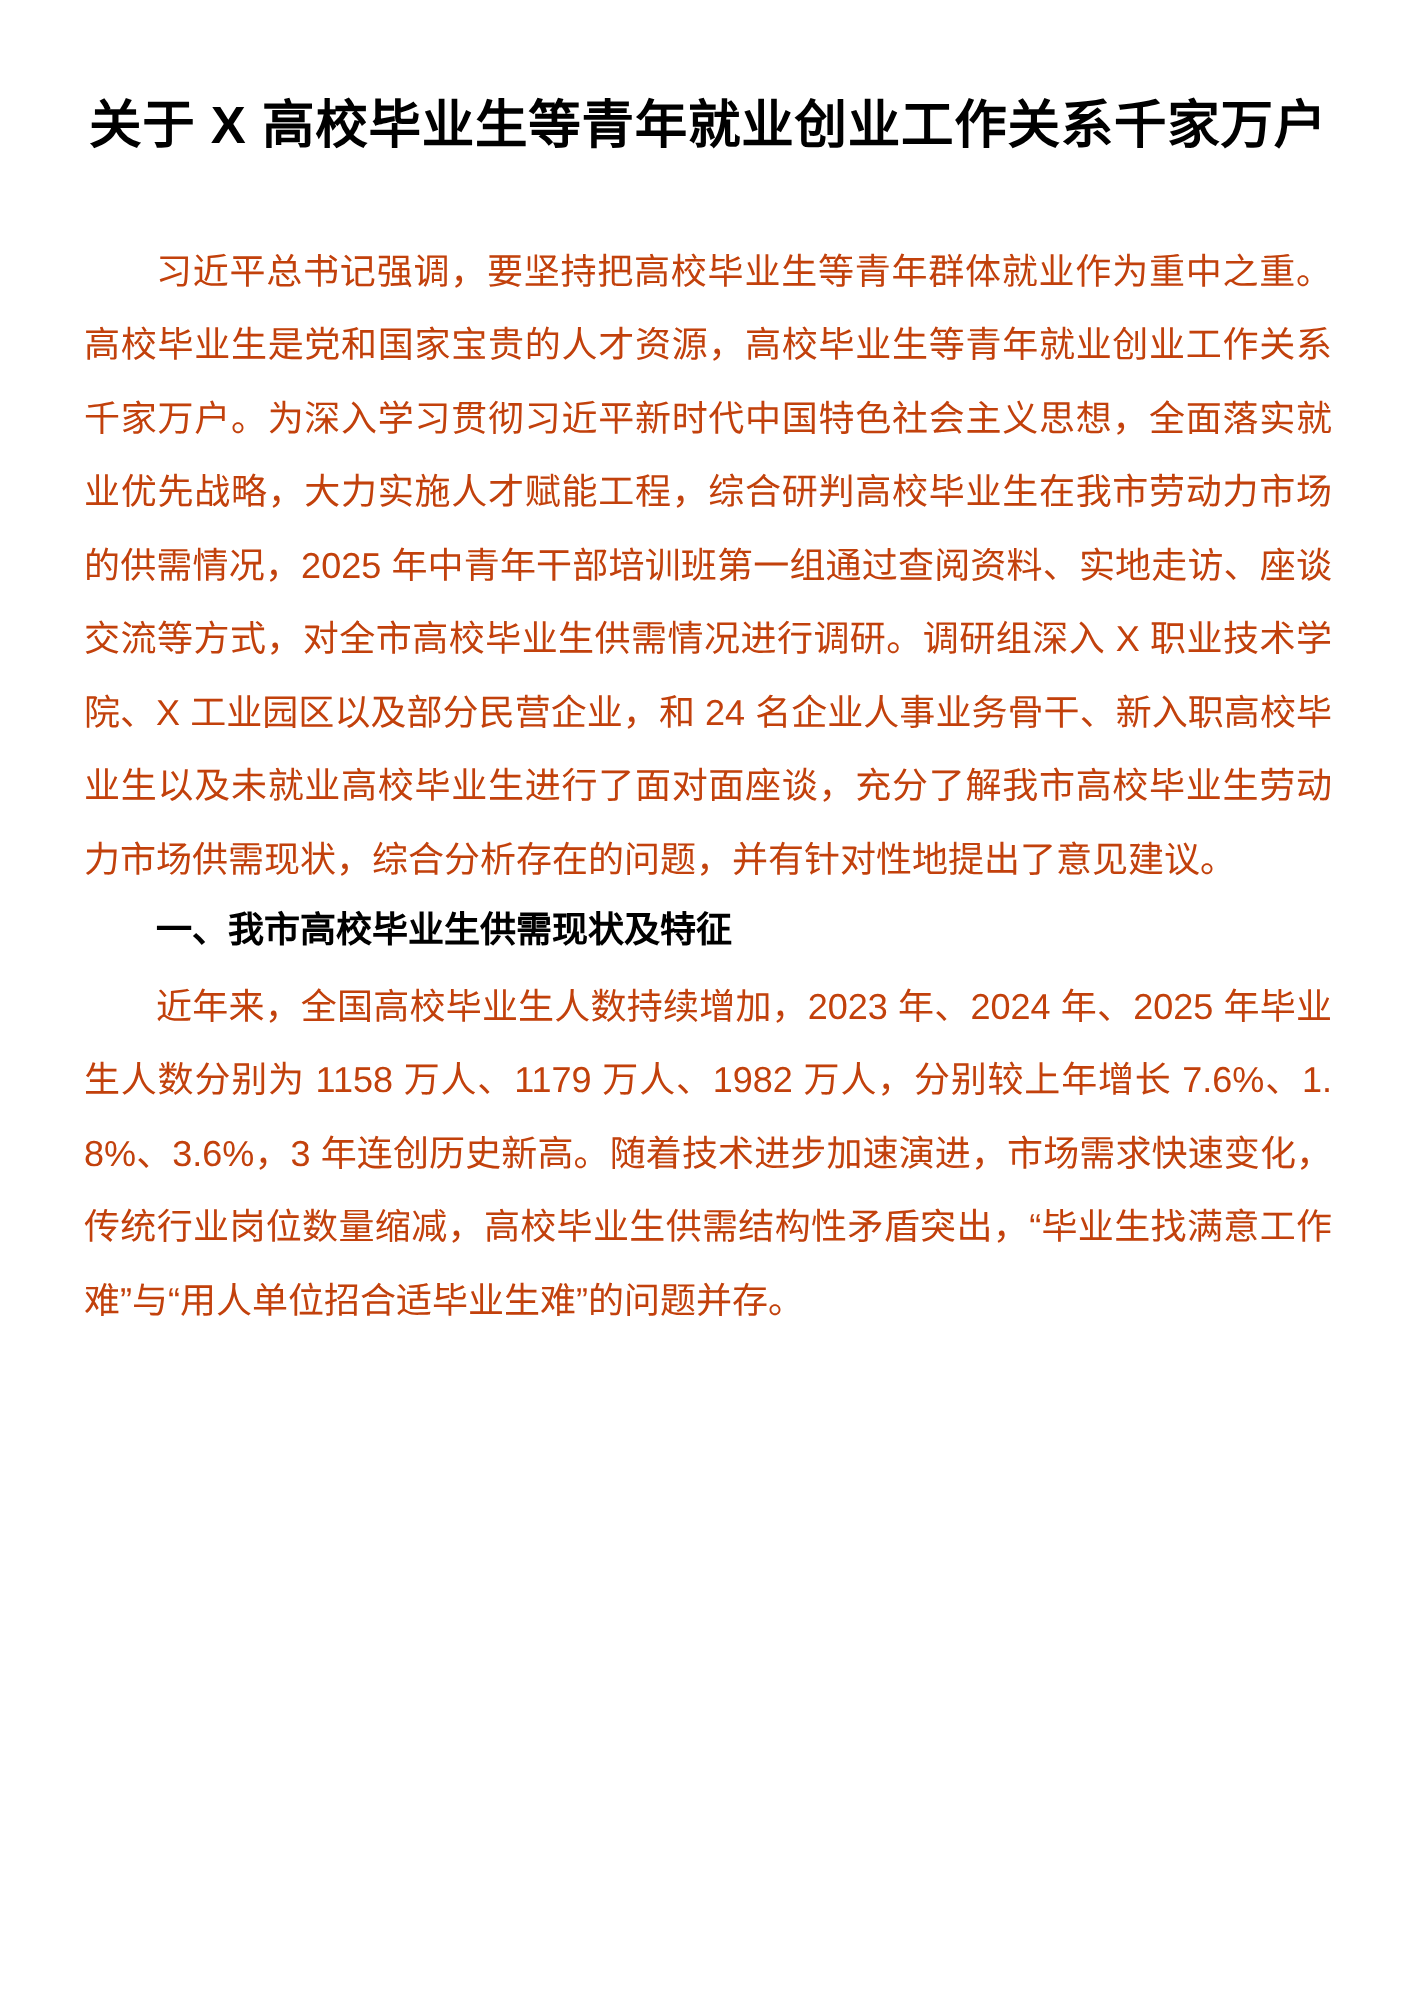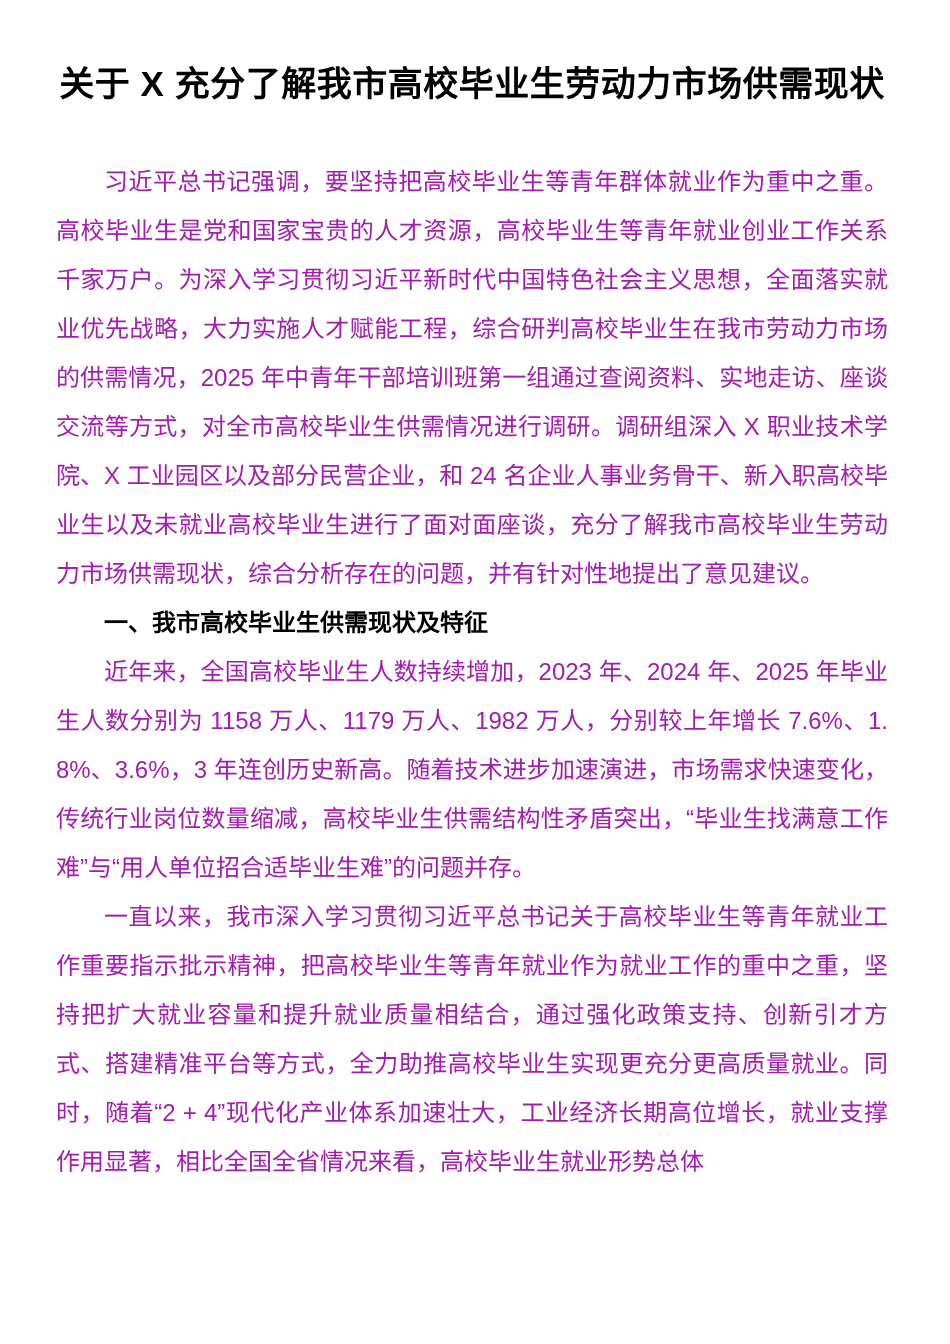--- a/index.html
+++ b/index.html
@@ -28,39 +28,39 @@
     color: #000000;
   }
   .doc-para {
     margin: 0;
     font-size: 24px;
     line-height: 49px;
     text-align: justify;
     text-justify: inter-ideograph;
     text-indent: 2em;
     font-weight: 400;
-    color: #a21caf;
+    color: #c2410c;
     word-break: break-all;
   }
   .doc-heading {
     margin: 0;
     font-size: 24px;
     line-height: 49px;
     text-align: justify;
     text-indent: 2em;
     font-weight: 700;
     color: #000000;
+    font-family: Liberation Mono, monospace;
   }
 </style>
 </head>
 <body>
 
 <div class="page">
-  <h1 class="doc-title">关于 X 充分了解我市高校毕业生劳动力市场供需现状</h1>
+  <h1 class="doc-title">关于 X 高校毕业生等青年就业创业工作关系千家万户</h1>
 
   <p class="doc-para">习近平总书记强调，要坚持把高校毕业生等青年群体就业作为重中之重。高校毕业生是党和国家宝贵的人才资源，高校毕业生等青年就业创业工作关系千家万户。为深入学习贯彻习近平新时代中国特色社会主义思想，全面落实就业优先战略，大力实施人才赋能工程，综合研判高校毕业生在我市劳动力市场的供需情况，2025 年中青年干部培训班第一组通过查阅资料、实地走访、座谈交流等方式，对全市高校毕业生供需情况进行调研。调研组深入 X 职业技术学院、X 工业园区以及部分民营企业，和 24 名企业人事业务骨干、新入职高校毕业生以及未就业高校毕业生进行了面对面座谈，充分了解我市高校毕业生劳动力市场供需现状，综合分析存在的问题，并有针对性地提出了意见建议。</p>
 
   <h2 class="doc-heading">一、我市高校毕业生供需现状及特征</h2>
 
   <p class="doc-para">近年来，全国高校毕业生人数持续增加，2023 年、2024 年、2025 年毕业生人数分别为 1158 万人、1179 万人、1982 万人，分别较上年增长 7.6%、1.8%、3.6%，3 年连创历史新高。随着技术进步加速演进，市场需求快速变化，传统行业岗位数量缩减，高校毕业生供需结构性矛盾突出，“毕业生找满意工作难”与“用人单位招合适毕业生难”的问题并存。</p>
 
-  <p class="doc-para">一直以来，我市深入学习贯彻习近平总书记关于高校毕业生等青年就业工作重要指示批示精神，把高校毕业生等青年就业作为就业工作的重中之重，坚持把扩大就业容量和提升就业质量相结合，通过强化政策支持、创新引才方式、搭建精准平台等方式，全力助推高校毕业生实现更充分更高质量就业。同时，随着“2 + 4”现代化产业体系加速壮大，工业经济长期高位增长，就业支撑作用显著，相比全国全省情况来看，高校毕业生就业形势总体</p>
 </div>
 
 </body></html>

